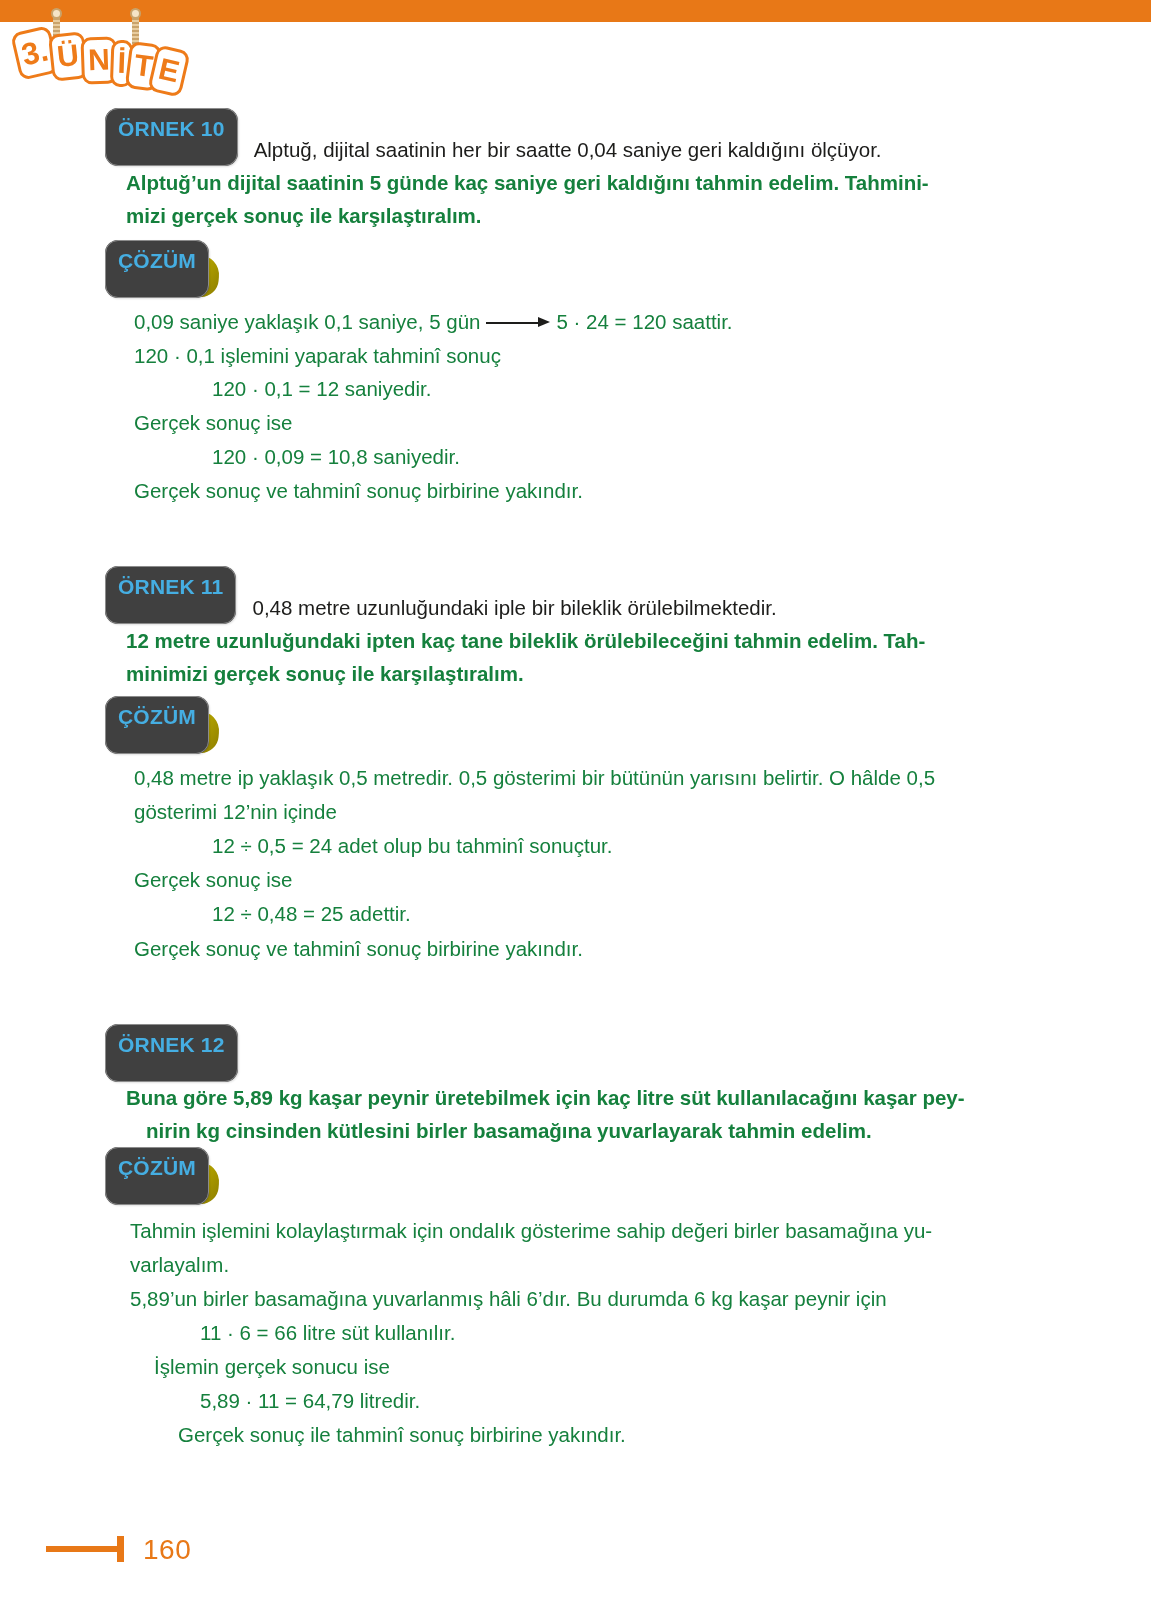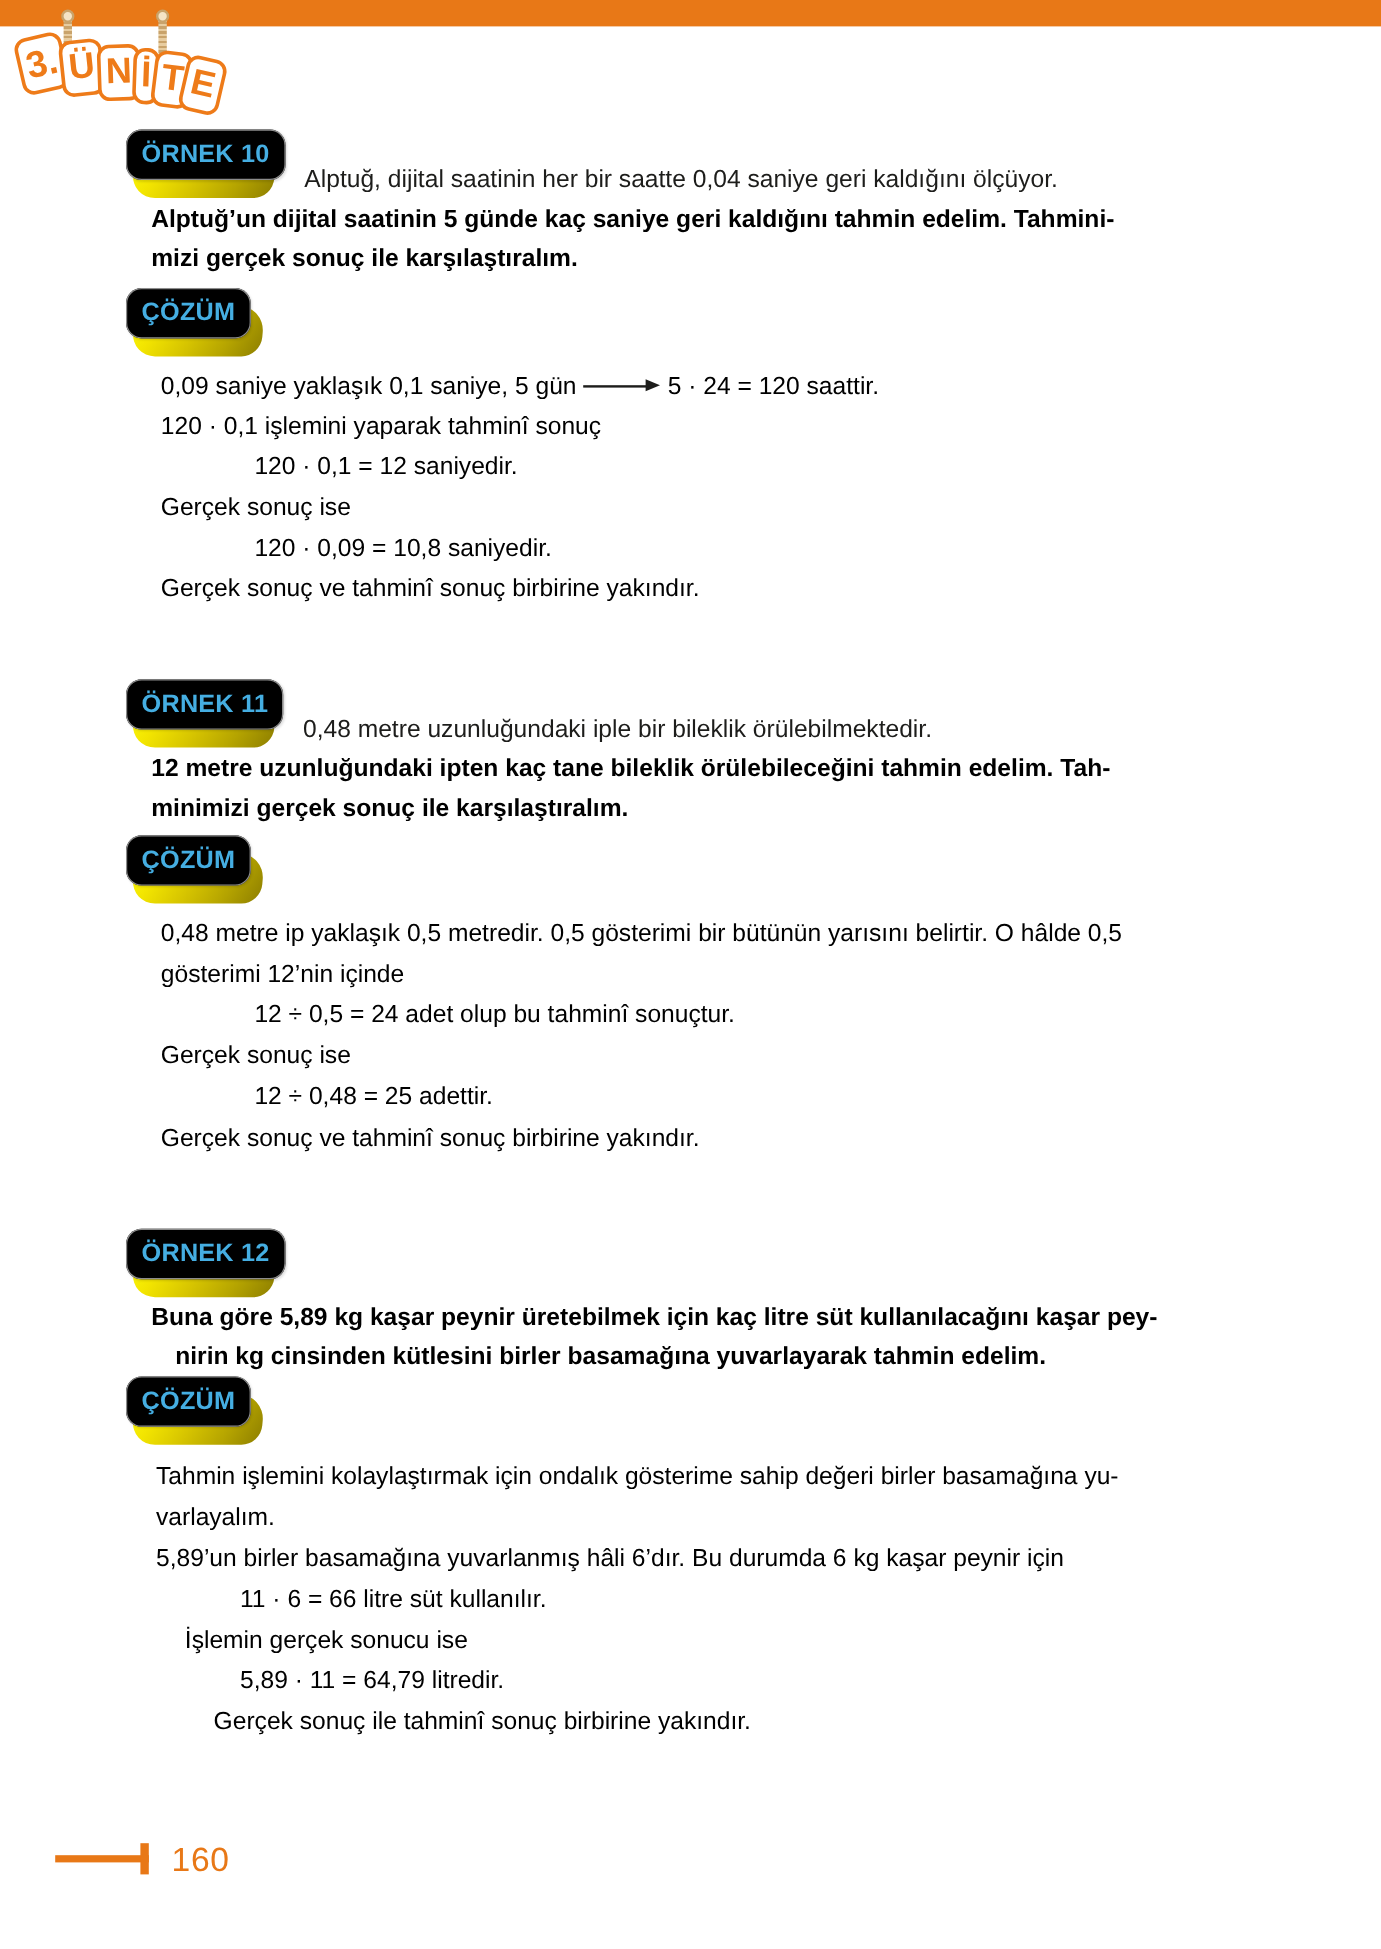--- a/index.html
+++ b/index.html
@@ -99,28 +99,28 @@
     left: 6px;
     top: 5px;
     width: 112px;
     height: 40px;
     background: linear-gradient(118deg, #fdfa0a 0%, #f2e400 22%, #d6c400 48%, #b5a400 74%, #8e7f00 100%);
     border-radius: 14px 22px 16px 20px;
     transform: skewX(-5deg);
   }
   .badge {
     position: relative;
-    background: #000000;
+    background: #404040;
     border: 1.3px solid #8c8c8c;
     border-radius: 13px;
     color: #45AEE2;
     font-weight: bold;
     font-size: 21px;
     line-height: 1;
-    padding: 8px 12px 9px 12px;
+    padding: 8px 12px 25px 12px;
     letter-spacing: 0.2px;
     white-space: nowrap;
     box-shadow: 1px 1px 2px rgba(0,0,0,0.12);
   }
   .badge-wrap.ornek .badge-shadow { width: 118px; height: 42px; }
   .badge-wrap.cozum .badge-shadow { width: 108px; height: 42px; }
 
   .lead-row {
     position: absolute;
     display: flex;
@@ -130,21 +130,21 @@
     margin-left: 16px;
     margin-top: 20px;
     font-size: 20.5px;
     color: #1d1d1b;
     white-space: nowrap;
   }
 
   .line {
     position: absolute;
     font-size: 20.5px;
-    color: #000000;
+    color: #15803d;
     white-space: nowrap;
   }
   .line.b { font-weight: bold; }
 
   .arrow-glyph {
     display: inline-block;
     position: relative;
     width: 64px;
     height: 11px;
     vertical-align: middle;

